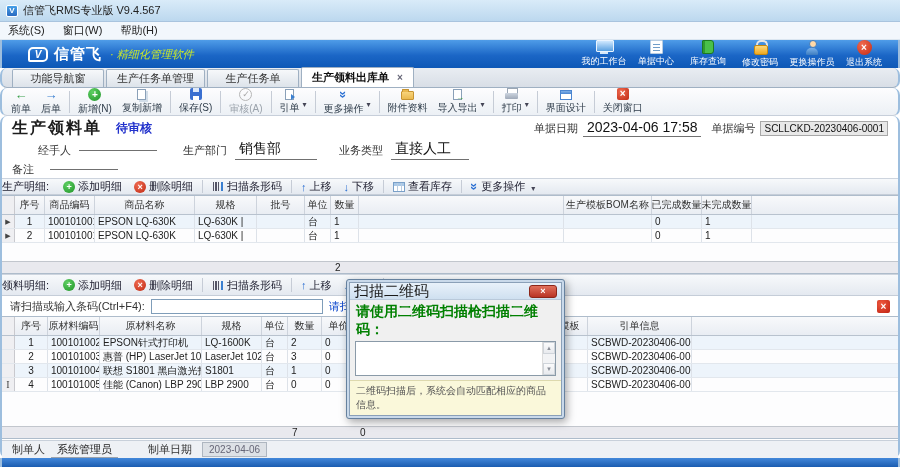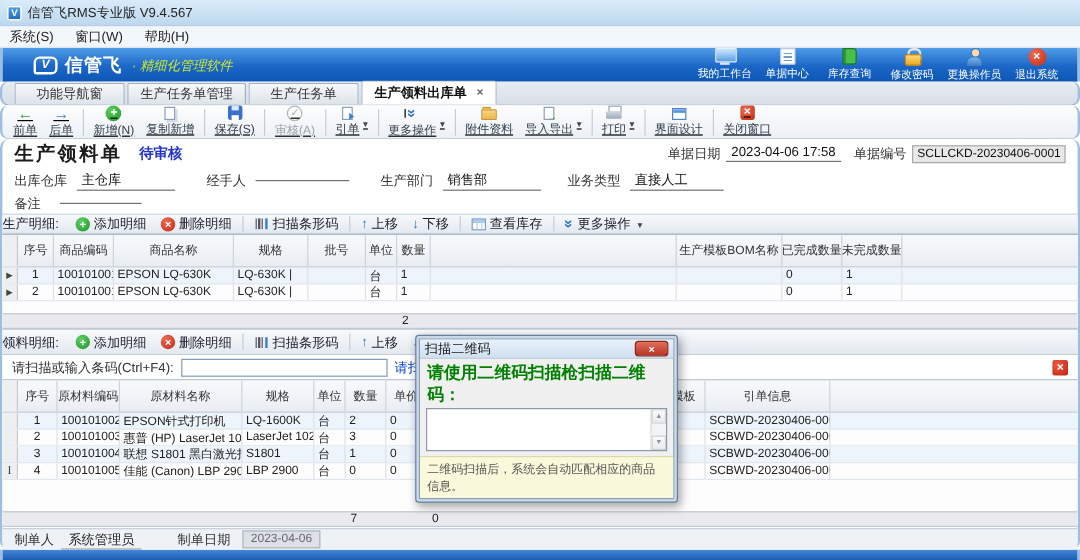--- a/index.html
+++ b/index.html
@@ -43,21 +43,21 @@
   .framed{border-left:2px solid #9dbede;border-right:2px solid #9dbede;border-radius:7px;}
 
   
   .tabbar{height:20px;background:linear-gradient(#e9edf2,#d8dee6);display:flex;align-items:flex-end;padding-left:10px;gap:2px;border-bottom:1px solid #9fb0c2;}
   .tab{height:18px;min-width:92px;padding:0 10px;background:linear-gradient(#f6f8fa,#dde3ea);border:1px solid #9fb0c2;border-bottom:none;border-radius:2px 2px 0 0;display:flex;align-items:center;justify-content:center;font-size:11px;color:#333;cursor:pointer;}
   .tab.active{height:20px;background:#fff;font-weight:bold;color:#111;}
   .tab .tclose{margin-left:8px;color:#667;font-size:10px;}
 
   
   .toolbar{height:28px;background:linear-gradient(#fdfdfe,#ecf0f5);border-bottom:1px solid #c7cfda;display:flex;align-items:center;padding-left:4px;}
-  .tbtn{display:flex;align-items:center;padding:1px 5px;cursor:pointer;text-decoration:underline;}
+  .tbtn{display:flex;align-items:center;padding:1px 5px;cursor:pointer;}
   .tbtn .stack{display:flex;flex-direction:column;align-items:center;}
   .tbtn .tlabel{font-size:10px;color:#33404e;white-space:nowrap;margin-top:1px;}
   .tbtn.disabled .tlabel{color:#9aa2ab;}
   .vsep{width:1px;height:22px;background:#c6ccd6;margin:0 3px;}
   .ti{height:13px;display:flex;align-items:center;justify-content:center;position:relative;}
   .ti-prev::before{content:"←";color:#3aa04a;font-weight:bold;font-size:13px;line-height:13px;}
   .ti-next::before{content:"→";color:#3a7fd0;font-weight:bold;font-size:13px;line-height:13px;}
   .ti-add{width:13px;height:13px;border-radius:50%;background:radial-gradient(circle at 35% 30%,#5ecf62,#1f9428);color:#fff;}
   .ti-add::before{content:"+";font-size:10px;font-weight:bold;line-height:13px;}
   .ti-copy{width:9px;height:11px;background:#fff;border:1px solid #8aa0b8;box-shadow:2px 2px 0 0 #d2dde8;}
@@ -83,21 +83,21 @@
   .ic-caret{margin-left:3px;align-self:center;}
   .ic-caret::before{content:"▾";font-size:8px;color:#445;}
 
   
   .main{height:342px;background:#fff;display:flex;flex-direction:column;position:relative;}
   .docheader{height:24px;display:flex;align-items:center;padding:0 10px;}
   .doctitle{font-family:"Liberation Serif","DejaVu Serif",serif;font-size:16px;font-weight:bold;color:#1c1c1c;letter-spacing:2px;}
   .docstatus{color:#2232cc;font-size:12px;font-weight:bold;margin-left:14px;}
   .docheader .spacer{flex:1;}
   .flabel{font-size:11px;color:#333;white-space:nowrap;}
-  .uval{font-size:11px;color:#111;border-bottom:1px solid #707070;padding:0 4px 1px;white-space:nowrap;}
+  .uval{font-size:14px;color:#111;border-bottom:1px solid #707070;padding:0 4px 1px;white-space:nowrap;}
   .boxval{font-size:10px;color:#111;background:#e8e8e8;border:1px solid #a8a8a8;padding:1px 3px;margin-left:5px;white-space:nowrap;}
 
   .fieldrow{height:20px;display:flex;align-items:center;padding:0 10px;}
   .fld{display:flex;align-items:center;}
   .remarkrow{height:18px;display:flex;align-items:center;padding:0 10px;}
 
   
   .secbar{height:17px;background:linear-gradient(#f7f9fb,#e4e9f0);border-top:1px solid #cdd4de;border-bottom:1px solid #c5cdd8;display:flex;align-items:center;padding-left:0;font-size:11px;color:#223;}
   .secbar.tall{height:22px;}
   .sbtn{display:flex;align-items:center;gap:3px;padding:0 6px;font-size:11px;color:#223;cursor:pointer;white-space:nowrap;}
@@ -112,21 +112,21 @@
   .ic-refresh::before{content:"↻";color:#2a78d2;font-weight:bold;font-size:11px;}
   .ic-grid{width:12px;height:10px;border:1px solid #7aa0c8;background:linear-gradient(#a9c9e8 0 3px,#fff 3px 100%);position:relative;}
   .ic-grid::before{content:"";position:absolute;left:3px;top:0;bottom:0;width:1px;background:#b9cce0;}
   .ic-grid::after{content:"";position:absolute;left:7px;top:0;bottom:0;width:1px;background:#b9cce0;}
   .ic-scan{display:inline-flex;}
 
   
   .grid{position:relative;border:1px solid #aebccb;border-left:none;border-right:none;background:#fdfdfe;overflow:hidden;}
   .grid1{height:79px;}
   .grid2{height:123px;}
-  .thead{height:27px;display:flex;background:linear-gradient(#f8f9fb,#e9edf3);border-bottom:1px solid #b8c2ce;text-align:right;}
+  .thead{height:19px;display:flex;background:linear-gradient(#f8f9fb,#e9edf3);border-bottom:1px solid #b8c2ce;text-align:right;}
   .hc{border-right:1px solid #cdd3dc;font-size:10px;color:#333;display:flex;align-items:center;justify-content:center;overflow:hidden;white-space:nowrap;}
   .trow{height:14px;display:flex;border-bottom:1px solid #e2e7ed;}
   .trow.alt{background:#edf4fb;}
   .tc{border-right:1px solid #dde2e9;font-size:10px;color:#222;display:flex;align-items:center;padding-left:3px;overflow:hidden;white-space:nowrap;}
   .tc.ctr{justify-content:center;padding-left:0;}
   .sel{width:13px;background:#efeff2;border-right:1px solid #c9c9ce;display:flex;align-items:center;justify-content:center;font-size:7px;color:#444;flex:none;}
   .sel.serif{font-family:"Liberation Serif","DejaVu Serif",serif;font-size:10px;}
   .gfoot{position:absolute;left:0;right:0;bottom:0;height:12px;background:#e9e9ee;border-top:1px solid #c2c6cd;font-size:10px;color:#222;}
   .gfoot span{position:absolute;top:0;line-height:12px;}
   
@@ -145,21 +145,21 @@
   .makerbar{height:18px;background:#eef1f5;border-top:1px solid #c8d0da;display:flex;align-items:center;padding:0 10px;gap:6px;margin-top:auto;}
   .makerbar .mval{font-size:11px;color:#222;border-bottom:1px solid #9aa2ac;padding:0 6px;}
   .makerbar .dbox{font-size:10px;color:#667;background:#dde1e6;border:1px solid #aeb6c0;padding:1px 6px;margin-left:4px;}
 
   .statusbar{height:9px;background:linear-gradient(#4388da,#1a5cb0);border-left:2px solid #9dbede;border-right:2px solid #9dbede;}
 
   
   .dialog{position:absolute;left:344px;top:163px;width:219px;height:140px;z-index:50;background:#c9d9ea;border:1px solid #66819e;border-radius:3px;box-shadow:2px 3px 8px rgba(0,0,0,.35);padding:2px;}
   .dlg-in{width:100%;height:100%;border:1px solid #8aa0b8;background:#f0f0f0;display:flex;flex-direction:column;}
   .dlg-title{height:17px;background:linear-gradient(#e8f1fa,#cfe0f0);border-bottom:1px solid #b9c9da;display:flex;align-items:center;padding:0 4px;}
-  .dlg-title .dtext{font-size:11px;color:#1a1a1a;}
+  .dlg-title .dtext{font-size:15px;color:#1a1a1a;}
   .dlg-close{margin-left:auto;width:28px;height:13px;border-radius:3px;background:linear-gradient(#e0705c,#b93425);border:1px solid #8c2619;color:#fff;font-size:9px;font-weight:bold;display:flex;align-items:center;justify-content:center;cursor:pointer;}
   .dlg-prompt{font-size:14px;font-weight:bold;color:#008000;padding:3px 6px 2px;}
   .dlg-ta{position:relative;margin:0 5px;height:81px;background:#fff;border:1px solid #8a9aa8;}
   .sb{position:absolute;right:0;top:0;bottom:0;width:13px;background:#f2f3f5;border-left:1px solid #dcdcdc;}
   .sbu,.sbd{position:absolute;left:0;right:0;height:12px;background:linear-gradient(#fbfbfc,#e8eaee);border:1px solid #cfd4da;color:#8a8f98;font-size:6px;display:flex;align-items:center;justify-content:center;}
   .sbu{top:0;}.sbd{bottom:0;}
   .sbu::before{content:"▲";}.sbd::before{content:"▼";}
   .dlg-hint{margin-top:4px;background:#faf8da;border-top:1px solid #ddd9ae;font-size:10px;color:#555;padding:3px 6px;flex:1;}
 </style>
 </head>
@@ -325,24 +325,20 @@
       <span class="doctitle">生产领料单</span>
       <span class="docstatus">待审核</span>
       <span class="spacer"></span>
       <span class="flabel">单据日期</span>
       <span class="uval" style="margin-left:5px;min-width:96px;">2023-04-06 17:58</span>
       <span class="flabel" style="margin-left:10px;">单据编号</span>
       <span class="boxval">SCLLCKD-20230406-0001</span>
     </div>
 
     <div class="fieldrow">
-      <div class="fld">
-          <span class="flabel">出库仓库</span>
-        <span class="uval" style="margin-left:8px;min-width:82px;">主仓库</span>
-        </div>
       <div class="fld" style="margin-left:26px;">
           <span class="flabel">经手人</span>
         <span class="uval" style="margin-left:8px;min-width:78px;"></span>
         </div>
       <div class="fld" style="margin-left:26px;">
           <span class="flabel">生产部门</span>
         <span class="uval" style="margin-left:8px;min-width:82px;">销售部</span>
         </div>
       <div class="fld" style="margin-left:22px;align-items:center;">
           <span class="flabel">业务类型</span>

